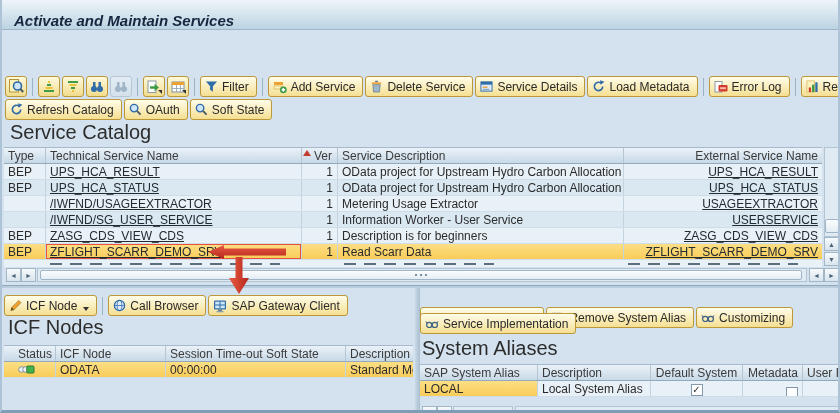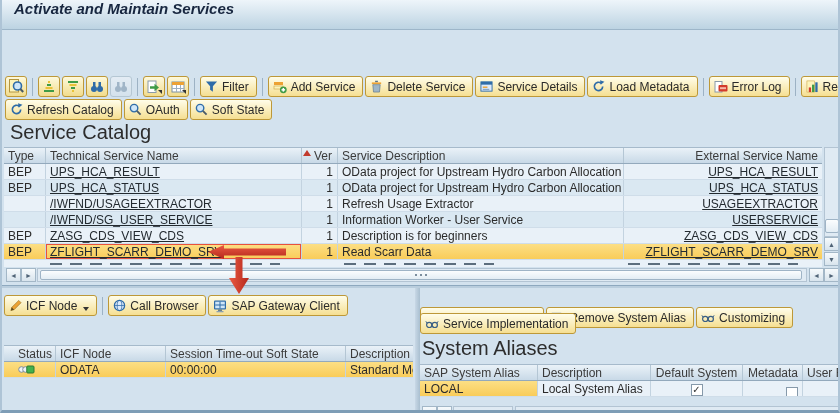--- a/index.html
+++ b/index.html
@@ -4,21 +4,21 @@
 <style>
   * { margin:0; padding:0; box-sizing:border-box; }
   body { font-family:"Liberation Sans", sans-serif; background:#b8cdde; }
   .app { position:relative; width:840px; height:413px; overflow:hidden;
          background:#d3e2ee; border-left:2px solid #aec4d6; border-right:2px solid #aec4d6;
          border-bottom:3px solid #7e9db6; }
 
   
   .titlebar { position:absolute; left:0; top:0; width:100%; height:30px;
     background:linear-gradient(#eef5fa,#bcd3e2); border-bottom:1px solid #9db6c9;
-    display:flex; align-items:flex-start; padding-left:12px; }
+    display:flex; align-items:flex-end; padding-left:12px; }
   .titlebar span { font-size:15px; font-weight:bold; font-style:italic; color:#17263f; }
 
   
   .tb { position:absolute; display:flex; align-items:center; gap:2px; }
   .btn { display:inline-flex; align-items:center; gap:4px; height:21px; padding:0 7px 0 4px;
     background:linear-gradient(#fffdea,#f5df92); border:1px solid #bd9838; border-radius:3px;
     font-size:12px; color:#2a2a2a; white-space:nowrap; cursor:default; position:relative;text-align:center; }
   .ibtn { position:relative; width:22px; height:21px; display:inline-flex; align-items:center;
     justify-content:center; background:linear-gradient(#fdf9dc,#f2dc8d);
     border:1px solid #bd9838; border-radius:3px; }
@@ -292,21 +292,21 @@
       <div class="td c-type">BEP</div>
       <div class="td c-tech"><span class="link">UPS_HCA_STATUS</span></div>
       <div class="td c-ver">1</div>
       <div class="td c-desc">OData project for Upstream Hydro Carbon Allocation</div>
       <div class="td c-ext"><span class="link">UPS_HCA_STATUS</span></div>
     </div>
     <div class="tr row-a">
       <div class="td c-type"></div>
       <div class="td c-tech"><span class="link">/IWFND/USAGEEXTRACTOR</span></div>
       <div class="td c-ver">1</div>
-      <div class="td c-desc">Refresh Usage Extractor</div>
+      <div class="td c-desc">Metering Usage Extractor</div>
       <div class="td c-ext"><span class="link">USAGEEXTRACTOR</span></div>
     </div>
     <div class="tr row-b">
       <div class="td c-type"></div>
       <div class="td c-tech"><span class="link">/IWFND/SG_USER_SERVICE</span></div>
       <div class="td c-ver">1</div>
       <div class="td c-desc">Information Worker - User Service</div>
       <div class="td c-ext"><span class="link">USERSERVICE</span></div>
     </div>
     <div class="tr row-a">
@@ -421,20 +421,21 @@
               <line x1="7" y1="2.7" x2="7" y2="9.3" stroke="#2f6ca8"></line>
               <line x1="2.2" y1="6" x2="11.8" y2="6" stroke="#2f6ca8"></line>
               <rect x="5" y="10.5" width="4" height="1.4" fill="#5d7486"></rect>
               <rect x="3.5" y="12" width="7" height="1.3" fill="#8aa0b0"></rect>
             </svg>
           </span>
         <span>SAP Gateway Client</span>
       </span>
     </div>
 
+    <div class="h1" style="left:6px; top:24px;">ICF Nodes</div>
 
     <div class="tbl" style="left:2px; top:53px; width:409px; background:transparent;">
       <div class="thead">
         <div class="th i-status">Status</div>
         <div class="th i-node">ICF Node</div>
         <div class="th i-sess">Session Time-out Soft State</div>
         <div class="th i-desc">Description</div>
       </div>
       <div class="tr row-sel">
         <div class="td i-status" style="padding-top:2px;">

